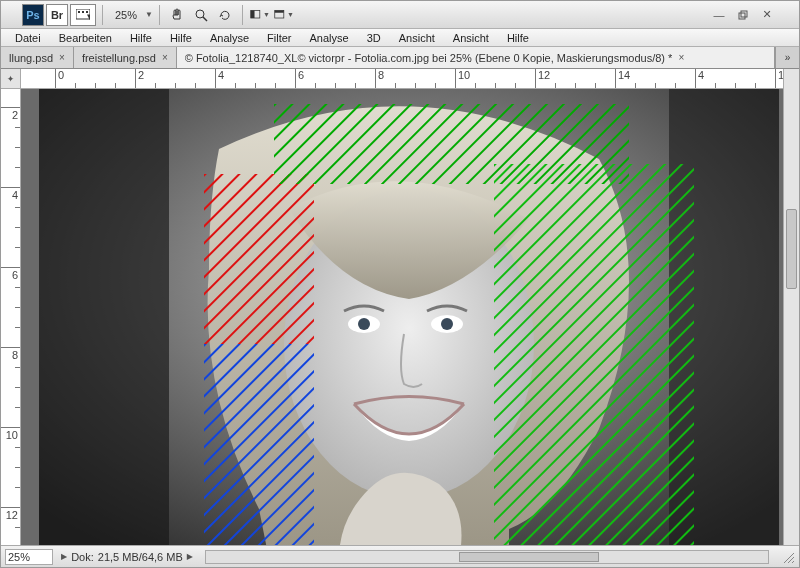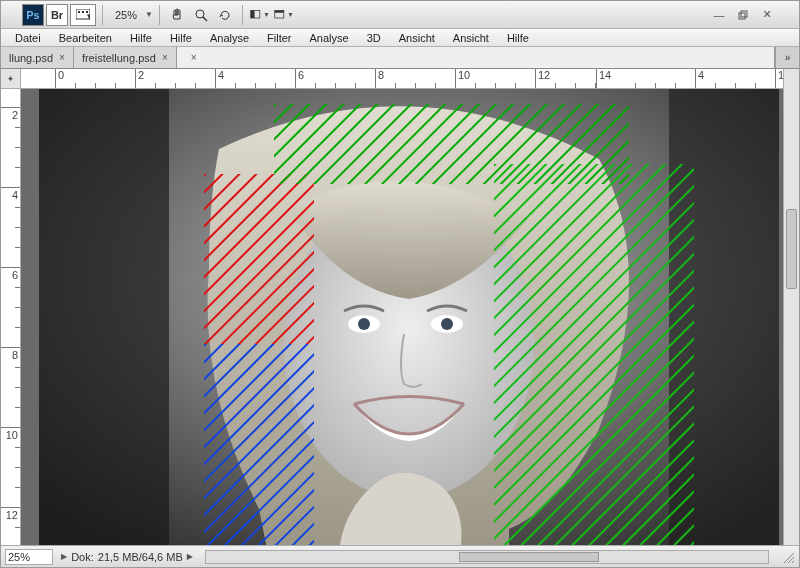--- a/index.html
+++ b/index.html
@@ -124,20 +124,21 @@
 <div class="tabbar">
   <div class="doc-tab">
       <span>llung.psd</span>
       <span class="close-x">×</span>
     </div>
   <div class="doc-tab">
       <span>freistellung.psd</span>
       <span class="close-x">×</span>
     </div>
   <div class="doc-tab active" style="flex:1">
+      <span style="overflow:hidden;text-overflow:clip;">© Fotolia_1218740_XL© victorpr - Fotolia.com.jpg bei 25% (Ebene 0 Kopie, Maskierungsmodus/8) *</span>
       <span class="close-x">×</span>
     </div>
   <div class="overflow">»</div>
 </div>
 
 <div class="workarea">
   <div style="flex:1;display:flex;flex-direction:column;">
     <div class="top-row">
       <div class="corner-box">✦</div>
       <div class="ruler-h" id="ruler-h">
@@ -162,21 +163,21 @@
           <div class="tick" style="left: 394px; height: 6px; top: 14px;"></div>
           <div class="tick" style="left: 414px; height: 6px; top: 14px;"></div>
           <div class="tick" style="left: 434px;">10</div>
           <div class="tick" style="left: 454px; height: 6px; top: 14px;"></div>
           <div class="tick" style="left: 474px; height: 6px; top: 14px;"></div>
           <div class="tick" style="left: 494px; height: 6px; top: 14px;"></div>
           <div class="tick" style="left: 514px;">12</div>
           <div class="tick" style="left: 534px; height: 6px; top: 14px;"></div>
           <div class="tick" style="left: 554px; height: 6px; top: 14px;"></div>
           <div class="tick" style="left: 574px; height: 6px; top: 14px;"></div>
-          <div class="tick" style="left: 575px;">14</div>
+          <div class="tick" style="left: 594px;">14</div>
           <div class="tick" style="left: 614px; height: 6px; top: 14px;"></div>
           <div class="tick" style="left: 634px; height: 6px; top: 14px;"></div>
           <div class="tick" style="left: 654px; height: 6px; top: 14px;"></div>
           <div class="tick" style="left: 674px;">4</div>
           <div class="tick" style="left: 694px; height: 6px; top: 14px;"></div>
           <div class="tick" style="left: 714px; height: 6px; top: 14px;"></div>
           <div class="tick" style="left: 734px; height: 6px; top: 14px;"></div>
           <div class="tick" style="left: 754px;">18</div>
         </div>
     </div>

